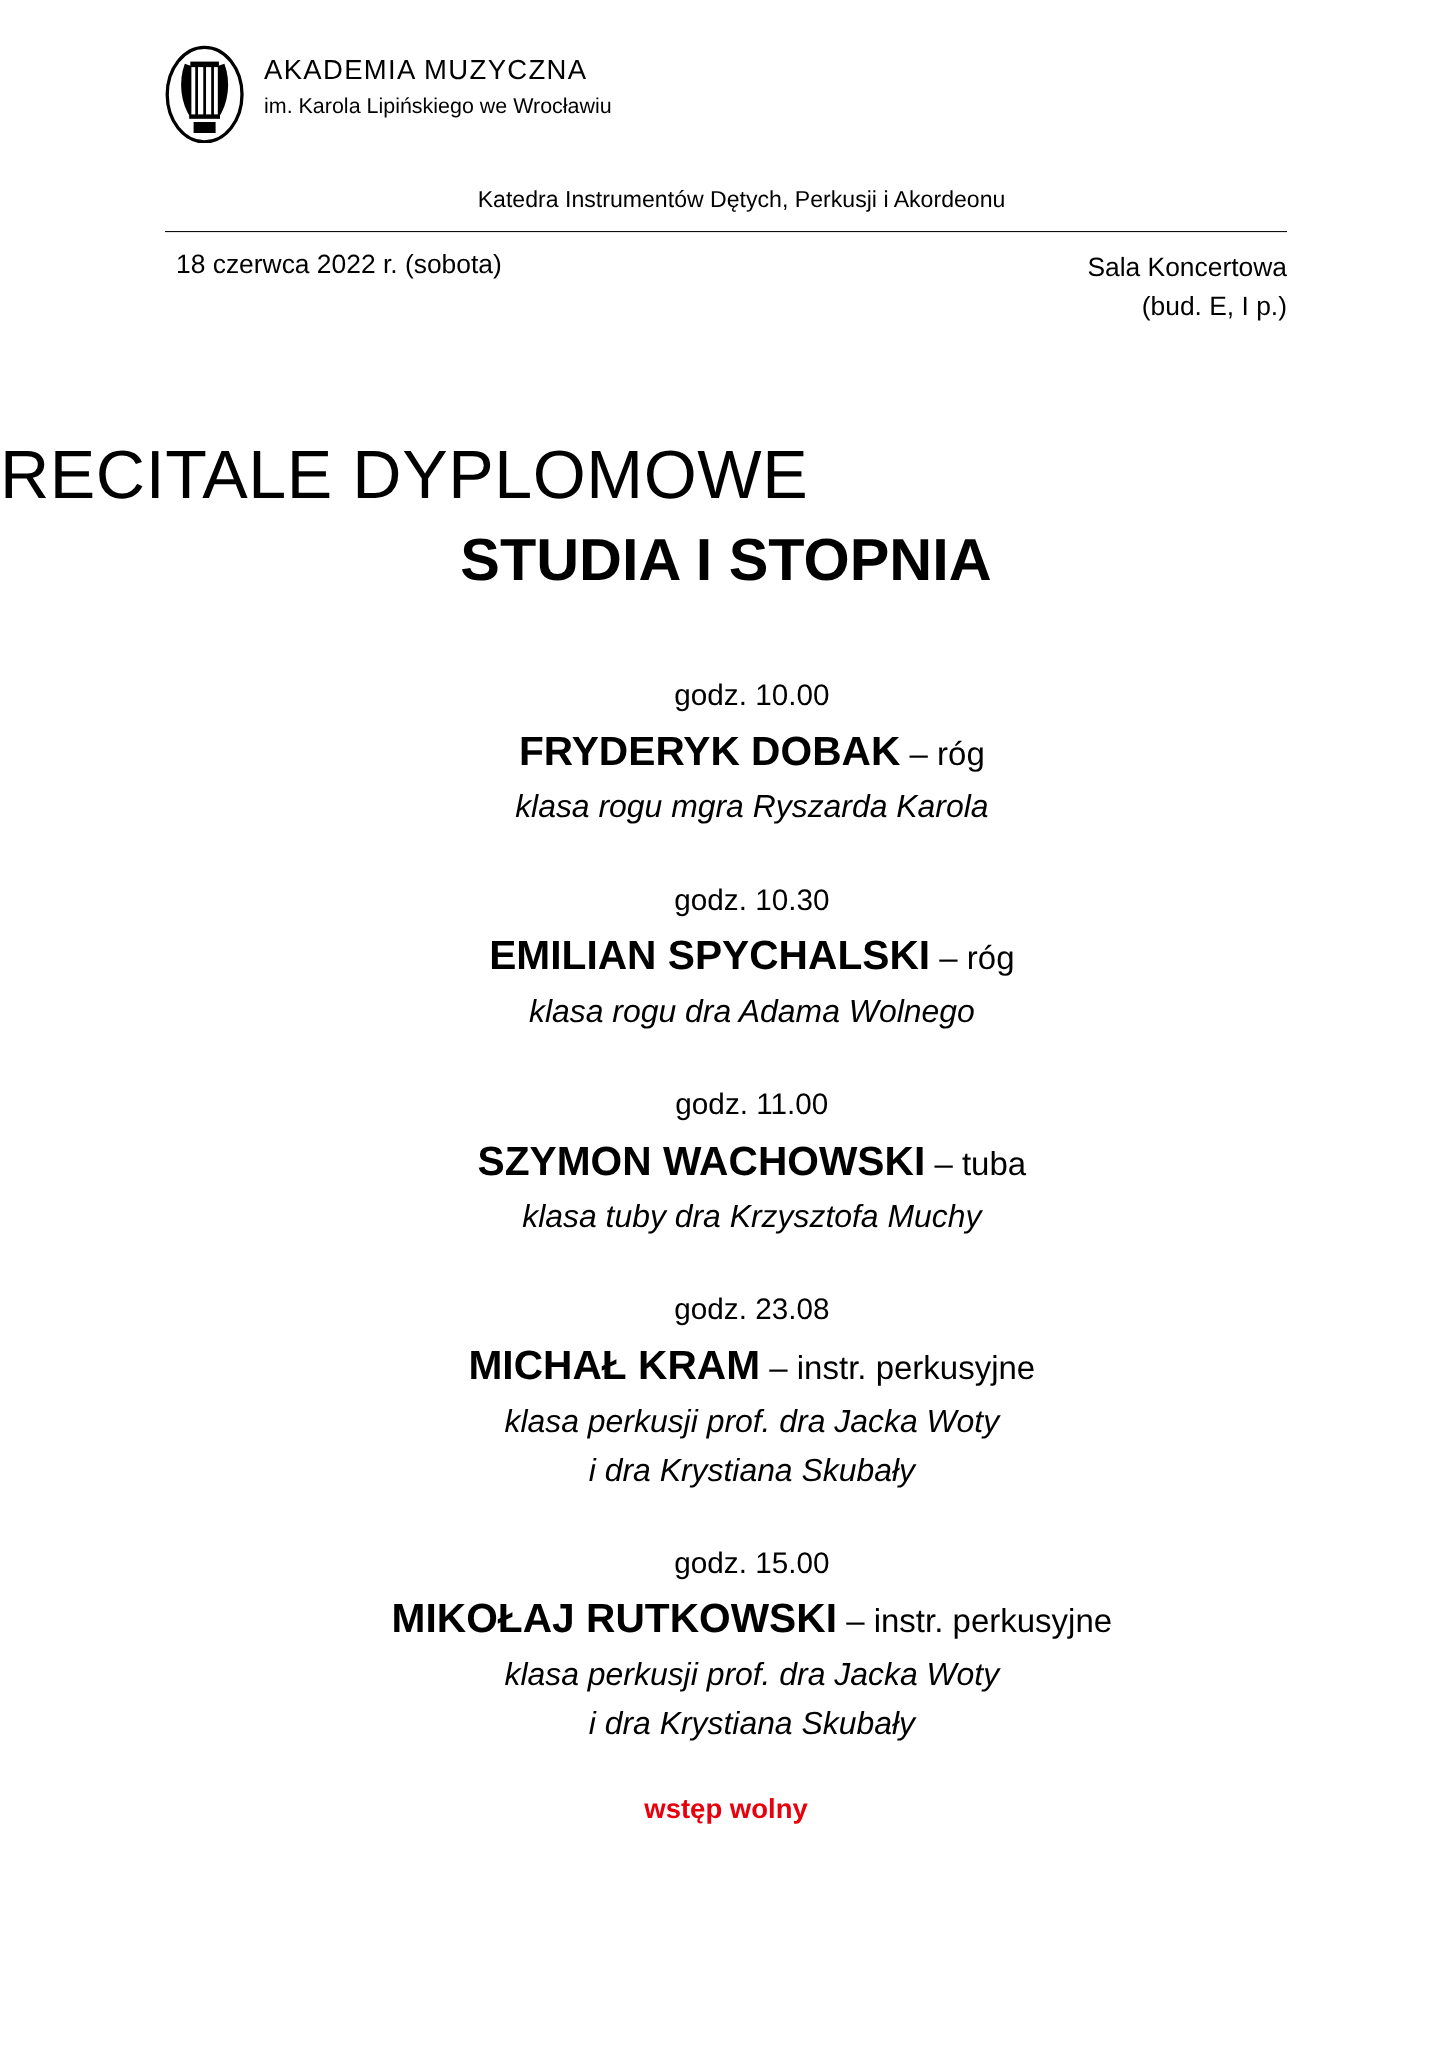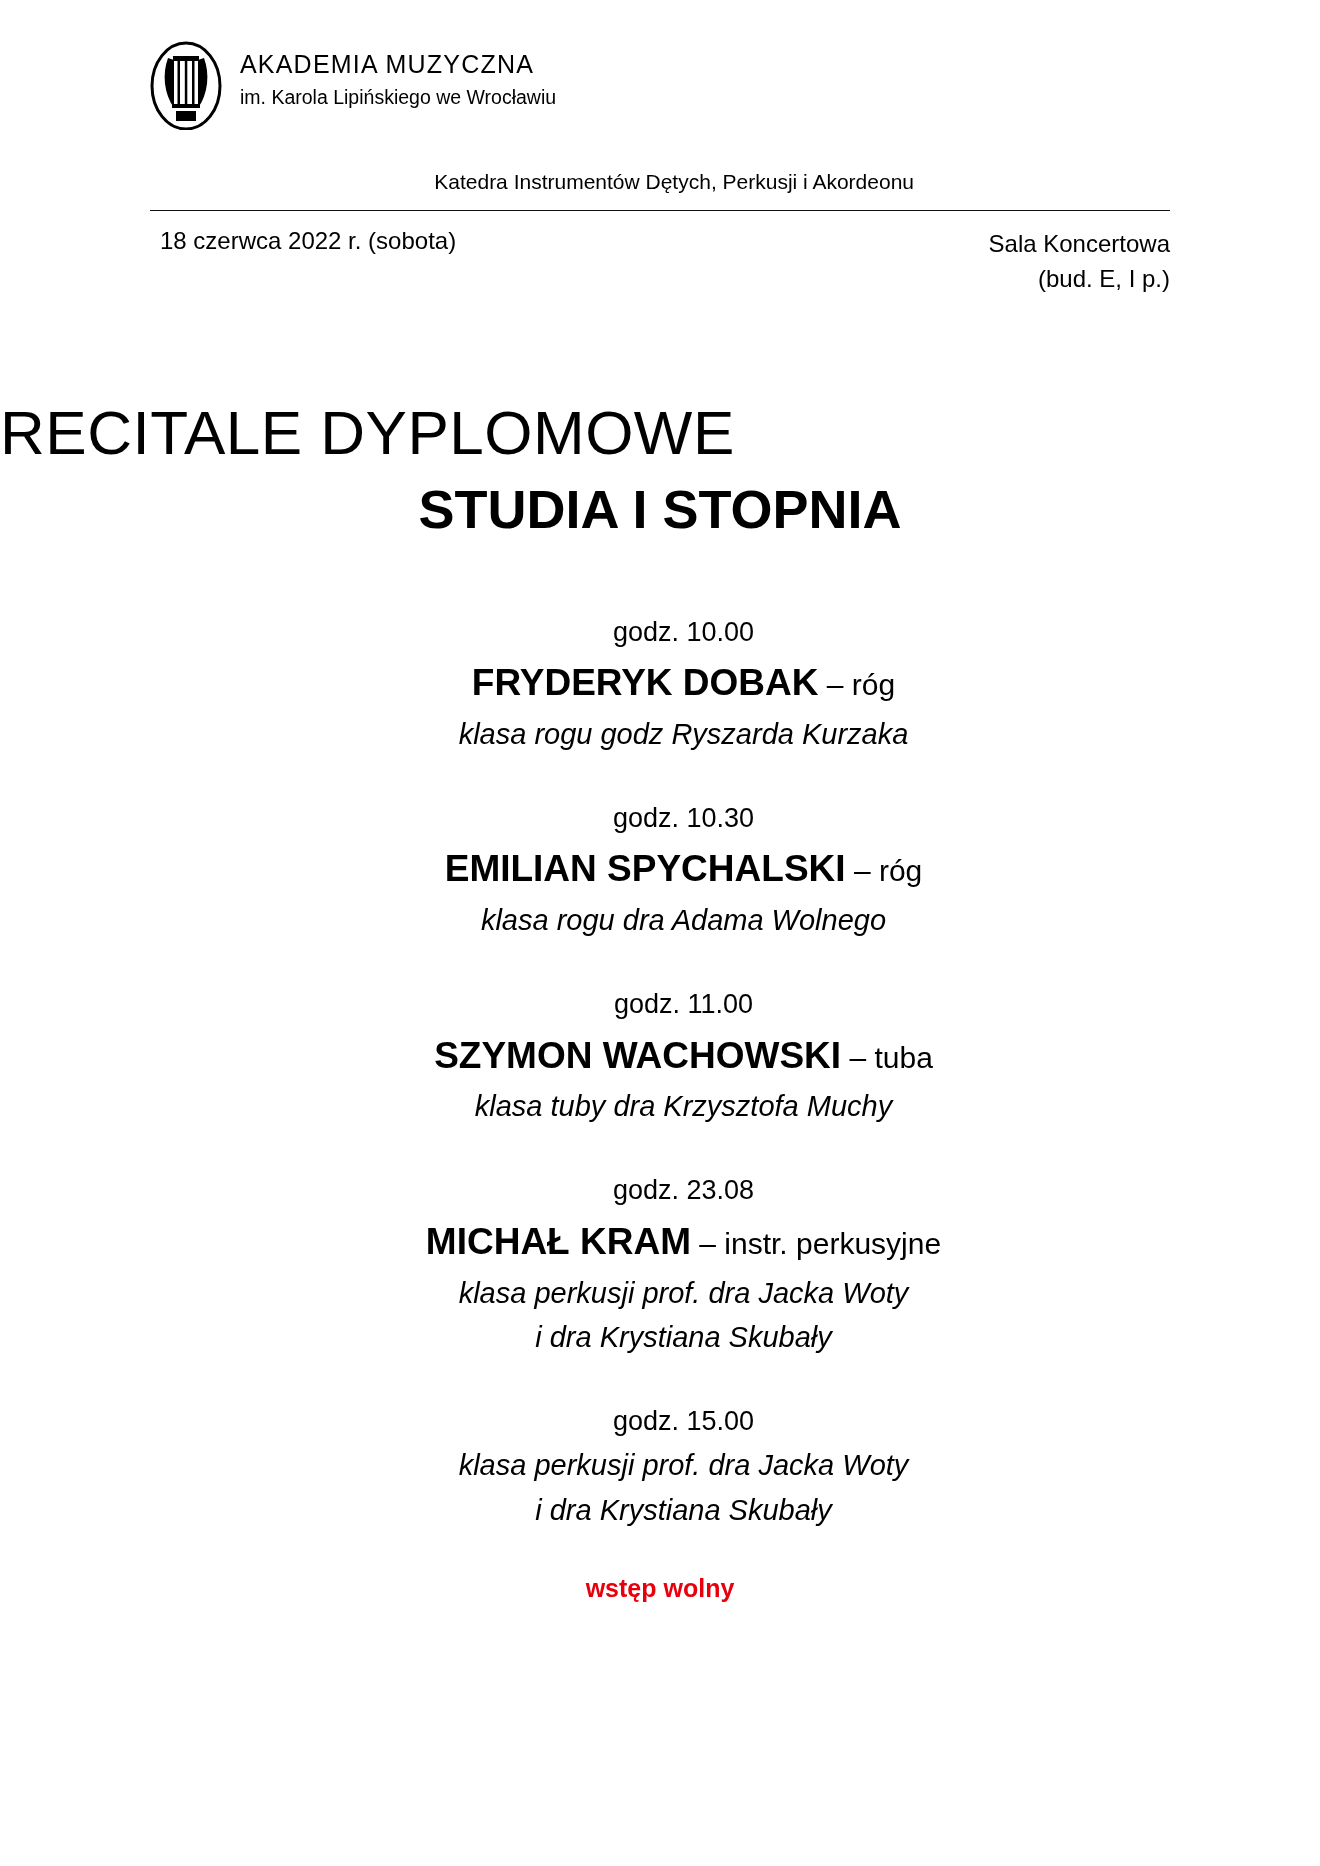--- a/index.html
+++ b/index.html
@@ -170,21 +170,21 @@
   <div class="main-title">RECITALE DYPLOMOWE</div>
   <div class="sub-title">STUDIA I STOPNIA</div>
 
   <div class="program">
 
     <div class="entry">
       <div class="entry-time">godz. 10.00</div>
       <div class="entry-performer">
         <span class="name">FRYDERYK DOBAK</span><span class="instrument"> – </span><span class="instrument">róg</span>
       </div>
-      <div class="entry-teacher">klasa rogu godz Ryszarda Kurzaka</div>
+      <div class="entry-teacher">klasa rogu mgra Ryszarda Karola</div>
     </div>
 
     <div class="entry">
       <div class="entry-time">godz. 10.30</div>
       <div class="entry-performer">
         <span class="name">EMILIAN SPYCHALSKI</span><span class="instrument"> – </span><span class="instrument">róg</span>
       </div>
       <div class="entry-teacher">klasa rogu dra Adama Wolnego</div>
     </div>
 
@@ -200,20 +200,23 @@
       <div class="entry-time">godz. 23.08</div>
       <div class="entry-performer">
         <span class="name">MICHAŁ KRAM</span><span class="instrument"> – </span><span class="instrument">instr. perkusyjne</span>
       </div>
       <div class="entry-teacher">klasa perkusji prof. dra Jacka Woty</div>
       <div class="entry-teacher">i dra Krystiana Skubały</div>
     </div>
 
     <div class="entry">
       <div class="entry-time">godz. 15.00</div>
+      <div class="entry-performer">
+        <span class="name">MIKOŁAJ RUTKOWSKI</span><span class="instrument"> – </span><span class="instrument">instr. perkusyjne</span>
+      </div>
       <div class="entry-teacher">klasa perkusji prof. dra Jacka Woty</div>
       <div class="entry-teacher">i dra Krystiana Skubały</div>
     </div>
 
   </div>
 
   <div class="footer-note">wstęp wolny</div>
 
 </div>
 

